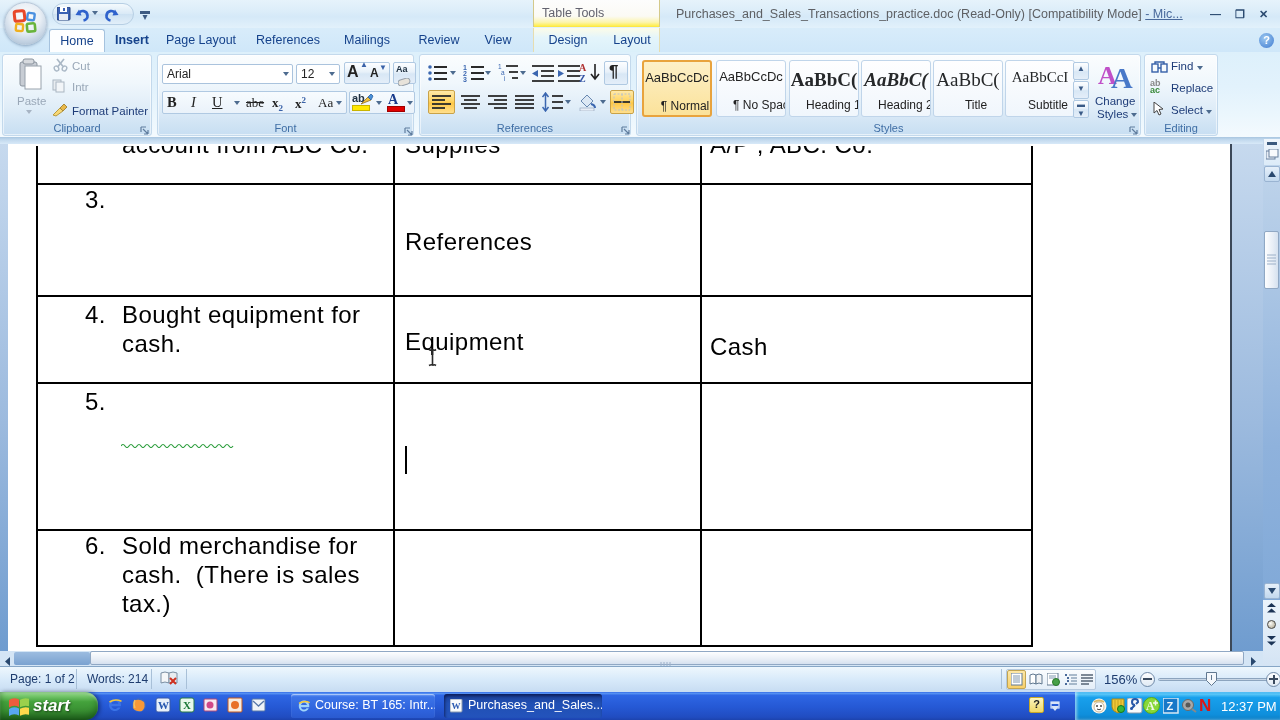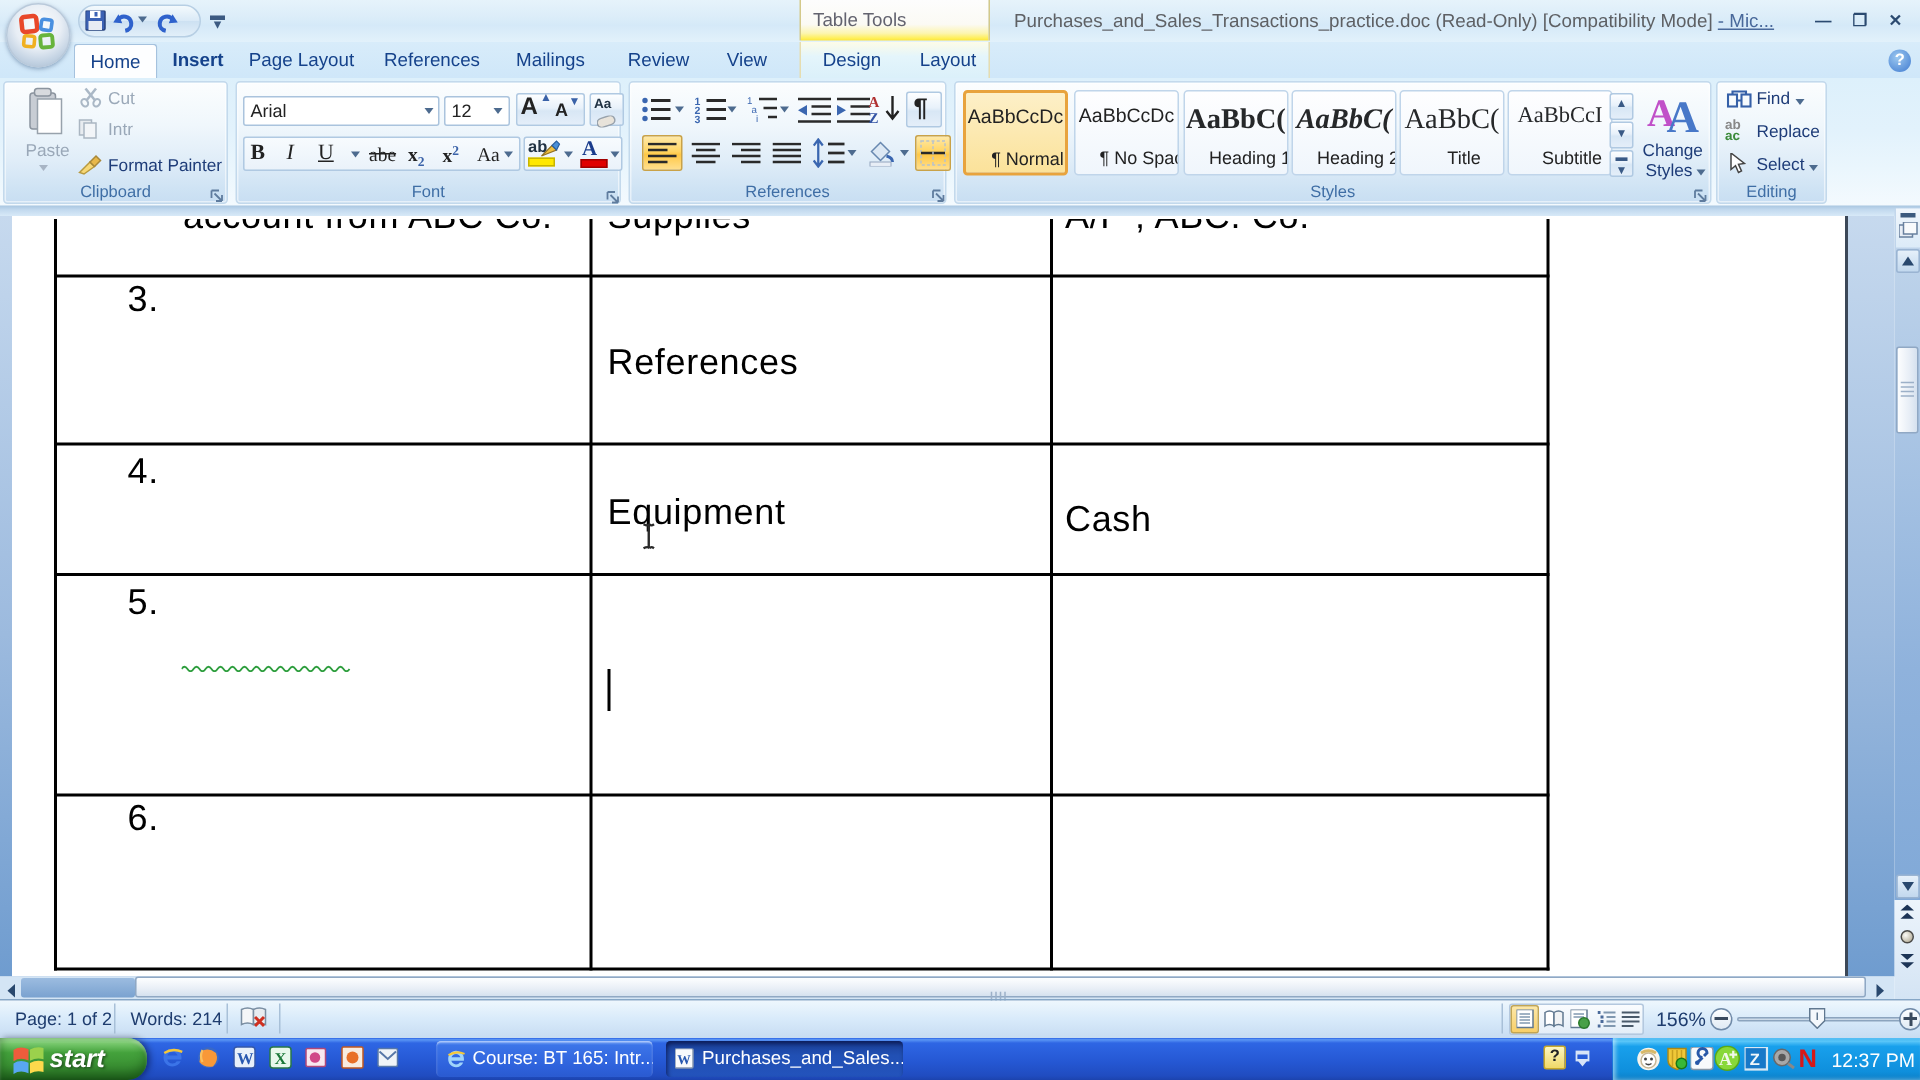--- a/index.html
+++ b/index.html
@@ -438,29 +438,31 @@
 
   <div style="position:absolute; left:8px; top:0; width:1222px; height:2px; background:#fff; z-index:3;"></div>
   <div class="dtxt" style="left:122px; top:-14px;">account from ABC Co.</div>
   <div class="dtxt" style="left:405px; top:-14px;">Supplies</div>
   <div class="dtxt" style="left:710px; top:-14px;">A/P , ABC. Co.</div>
 
   <div class="dtxt" style="left:85px; top:41px;">3.</div>
   <div class="dtxt" style="left:405px; top:83px;">References</div>
 
   <div class="dtxt" style="left:85px; top:156px;">4.</div>
+  <div class="dtxt" style="left:122px; top:156px;">Bought equipment for<br>cash.</div>
   <div class="dtxt" style="left:405px; top:183px;">Equipment</div>
   <div class="dtxt" style="left:710px; top:188px;">Cash</div>
 
   <div class="dtxt" style="left:85px; top:243px;">5.</div>
   <svg class="abs" style="left:121px; top:299px;" width="113" height="5">
       <path d="M0,3 q2,-3 4,0 t4,0 t4,0 t4,0 t4,0 t4,0 t4,0 t4,0 t4,0 t4,0 t4,0 t4,0 t4,0 t4,0 t4,0 t4,0 t4,0 t4,0 t4,0 t4,0 t4,0 t4,0 t4,0 t4,0 t4,0 t4,0 t4,0 t4,0" stroke="#2e9e3e" stroke-width="1.2" fill="none"></path>
     </svg>
 
   <div class="dtxt" style="left:85px; top:387px;">6.</div>
+  <div class="dtxt" style="left:122px; top:387px;">Sold merchandise for<br>cash.&nbsp; (There is sales<br>tax.)</div>
 
   <div class="abs" style="left:405px; top:302px; width:2px; height:28px; background:#000;"></div>
 
   <svg class="abs" style="left:426px; top:204px;" width="14" height="19">
       <g stroke="#2a2a2a" stroke-width="1.6" fill="none">
         <path d="M3,1.5 q3,1.5 4,0 M3,17.5 q3,-1.5 4,0"></path>
         <line x1="6.5" y1="2" x2="6.5" y2="17"></line>
         <path d="M10,1.5 q-2,1.5 -3,0 M10,17.5 q-2,-1.5 -3,0"></path>
       </g>
     </svg>

